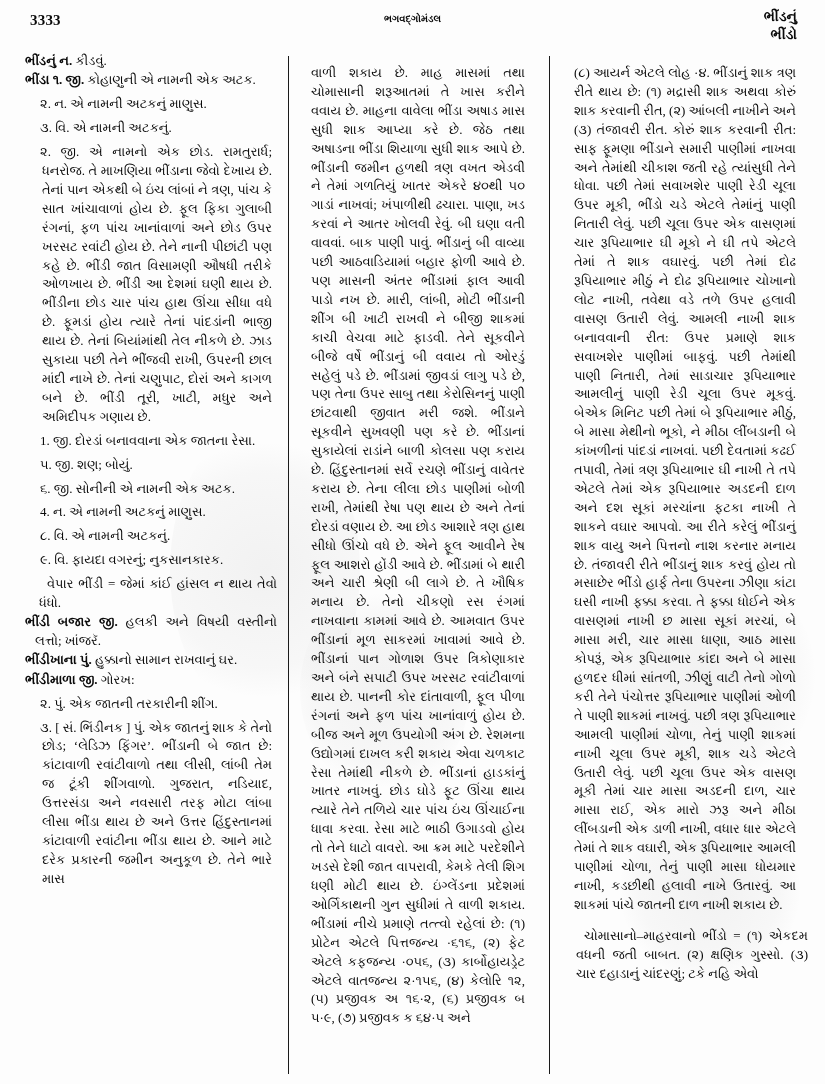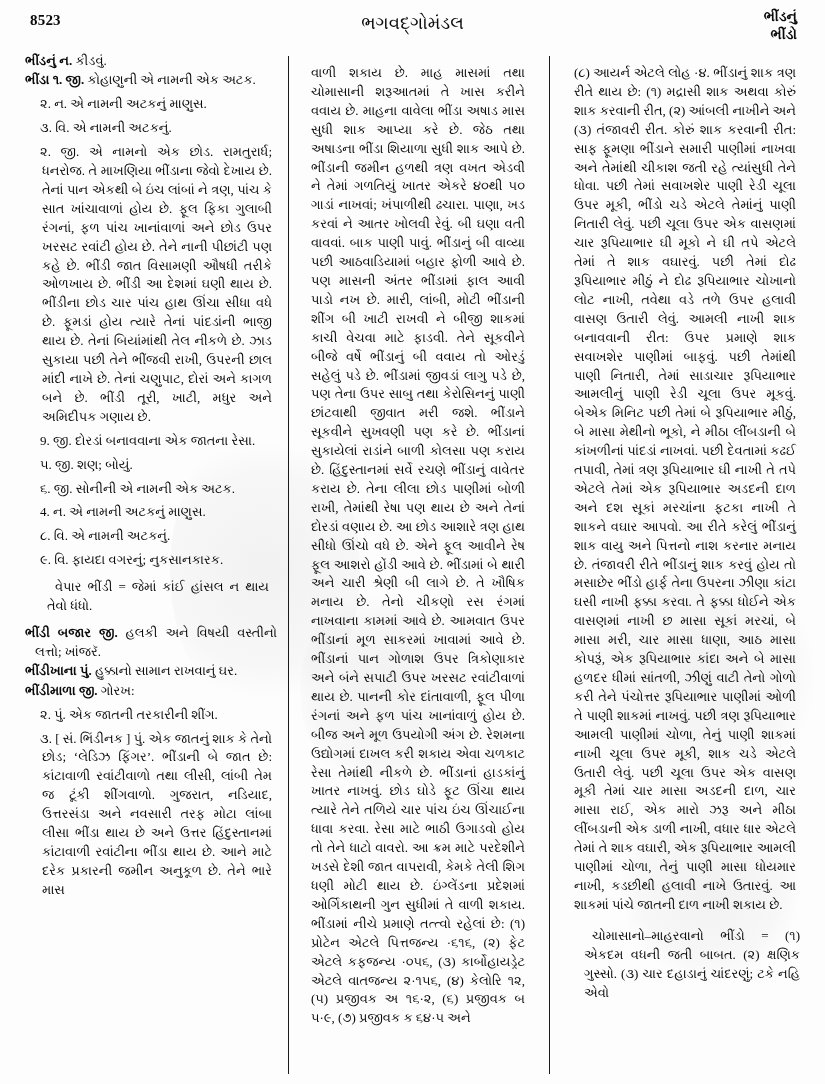--- a/index.html
+++ b/index.html
@@ -47,22 +47,22 @@
     position: absolute;
     left: 30px; top: 12px;
     font-size: 15px;
     font-weight: bold;
     letter-spacing: 0.2px;
   }
   .rh-title {
     position: absolute;
     left: 0; right: 0; top: 13px;
     text-align: center;
-    font-size: 18px;
-    font-weight: normal;
+    font-size: 10px;
+    font-weight: bold;
   }
   .rh-guides {
     position: absolute;
     right: 28px; top: 8px;
     text-align: right;
     font-size: 14px;
     font-weight: bold;
     line-height: 1.32;
   }
 
@@ -110,21 +110,21 @@
   .sense {
     margin: 5px;
     padding-left: 12px;
     text-indent: -2px;
   }
   .cont {
     margin: 12px;
     text-indent: 0;
   }
   .run-in {
-    margin: 8px;
+    margin: 0;
     padding-left: 14px;
     text-indent: 8px;
   }
   .hw {
     font-weight: bold;
   }
   .pos {
     font-weight: bold;
   }
 </style>
@@ -132,39 +132,39 @@
 <body>
 
 <div id="page">
 
   <div class="watermark wm1"></div>
   <div class="watermark wm2"></div>
   <div class="watermark wm3"></div>
   <div class="watermark wm4"></div>
 
   <div id="runhead">
-    <div class="rh-folio">8523</div>
+    <div class="rh-folio">3333</div>
     <div class="rh-title">ભગવદ્ગોમંડલ</div>
     <div class="rh-guides">
       <div>ભીંડનું</div>
       <div>ભીંડો</div>
     </div>
   </div>
 
   <div id="cols">
     <div class="rule" id="rule1"></div>
     <div class="rule" id="rule2"></div>
 
     <div class="col" id="col1">
         <p class="entry hang"><span class="hw">ભીંડનું</span> <span class="pos">ન.</span><span> કીડવું.</span></p>
         <p class="entry hang"><span class="hw">ભીંડા</span> <span class="pos">૧. જી.</span><span> કોહાણુની એ નામની એક અટક.</span></p>
         <p class="sense">૨. ન. એ નામની અટકનું માણુસ.</p>
         <p class="sense">૩. વિ. એ નામની અટકનું.</p>
         <p class="sense">૨. જી. એ નામનો એક છોડ. રામતુરાર્ધ; ધનરોજ. તે માખણિયા ભીંડાના જેવો દેખાય છે. તેનાં પાન એકથી બે ઇંચ લાંબાં ને ત્રણ, પાંચ કે સાત ખાંચાવાળાં હોય છે. ફૂલ ફિકા ગુલાબી રંગનાં, ફળ પાંચ ખાનાંવાળાં અને છોડ ઉપર ખરસટ રવાંટી હોય છે. તેને નાની પીછાંટી પણ કહે છે. ભીંડી જાત વિસામણી ઔષધી તરીકે ઓળખાય છે. ભીંડી આ દેશમાં ઘણી થાય છે. ભીંડીના છોડ ચાર પાંચ હાથ ઊંચા સીધા વધે છે. ફૂમડાં હોય ત્યારે તેનાં પાંદડાંની ભાજી થાય છે. તેનાં બિયાંમાંથી તેલ નીકળે છે. ઝાડ સુકાયા પછી તેને ભીંજવી રાખી, ઉપરની છાલ માંદી નાખે છે. તેનાં ચણુપાટ, દોરાં અને કાગળ બને છે. ભીંડી તૂરી, ખાટી, મધુર અને અમિદીપક ગણાય છે.</p>
-        <p class="sense">9. જી. દોરડાં બનાવવાના એક જાતના રેસા.</p>
+        <p class="sense">1. જી. દોરડાં બનાવવાના એક જાતના રેસા.</p>
         <p class="sense">૫. જી. શણ; બોયું.</p>
         <p class="sense">૬. જી. સોનીની એ નામની એક અટક.</p>
         <p class="sense">4. ન. એ નામની અટકનું માણુસ.</p>
         <p class="sense">૮. વિ. એ નામની અટકનું.</p>
         <p class="sense">૯. વિ. ફાયદા વગરનું; નુકસાનકારક.</p>
         <p class="run-in">વેપાર ભીંડી = જેમાં કાંઈ હાંસલ ન થાય તેવો ધંધો.</p>
         <p class="entry hang"><span class="hw">ભીંડી બજાર</span> <span class="pos">જી.</span><span> હલકી અને વિષયી વસ્તીનો લત્તો; ખાંજરૅ.</span></p>
         <p class="entry hang"><span class="hw">ભીંડીખાના</span> <span class="pos">પું.</span><span> હુક્કાનો સામાન રાખવાનું ઘર.</span></p>
         <p class="entry hang"><span class="hw">ભીંડીમાળા</span> <span class="pos">જી.</span><span> ગોરખ:</span></p>
         <p class="sense">૨. પું. એક જાતની તરકારીની શીંગ.</p>

